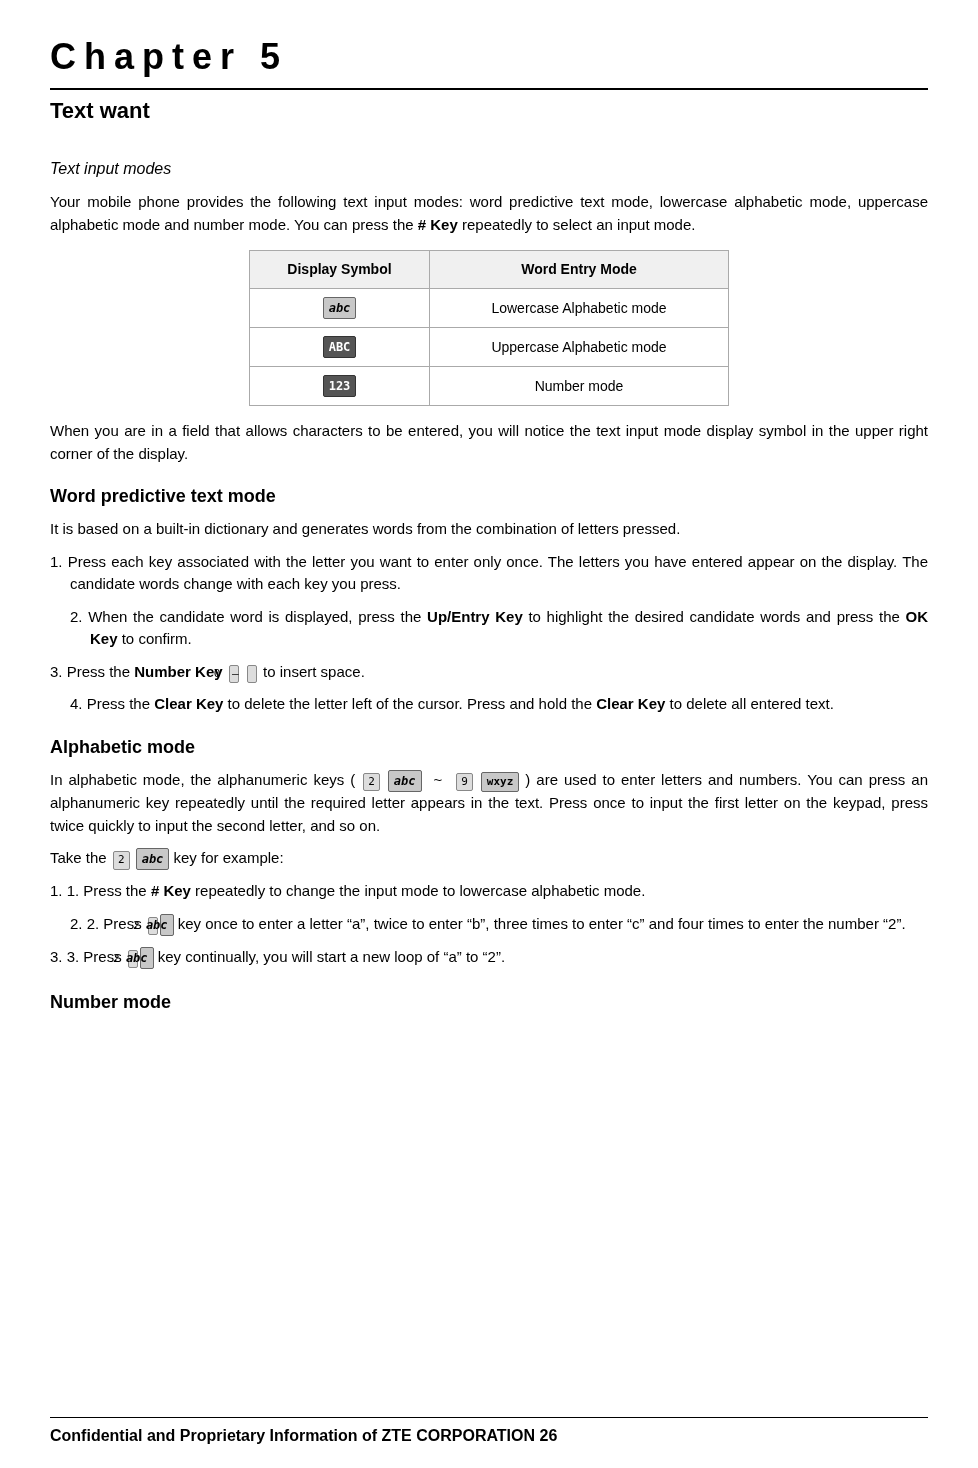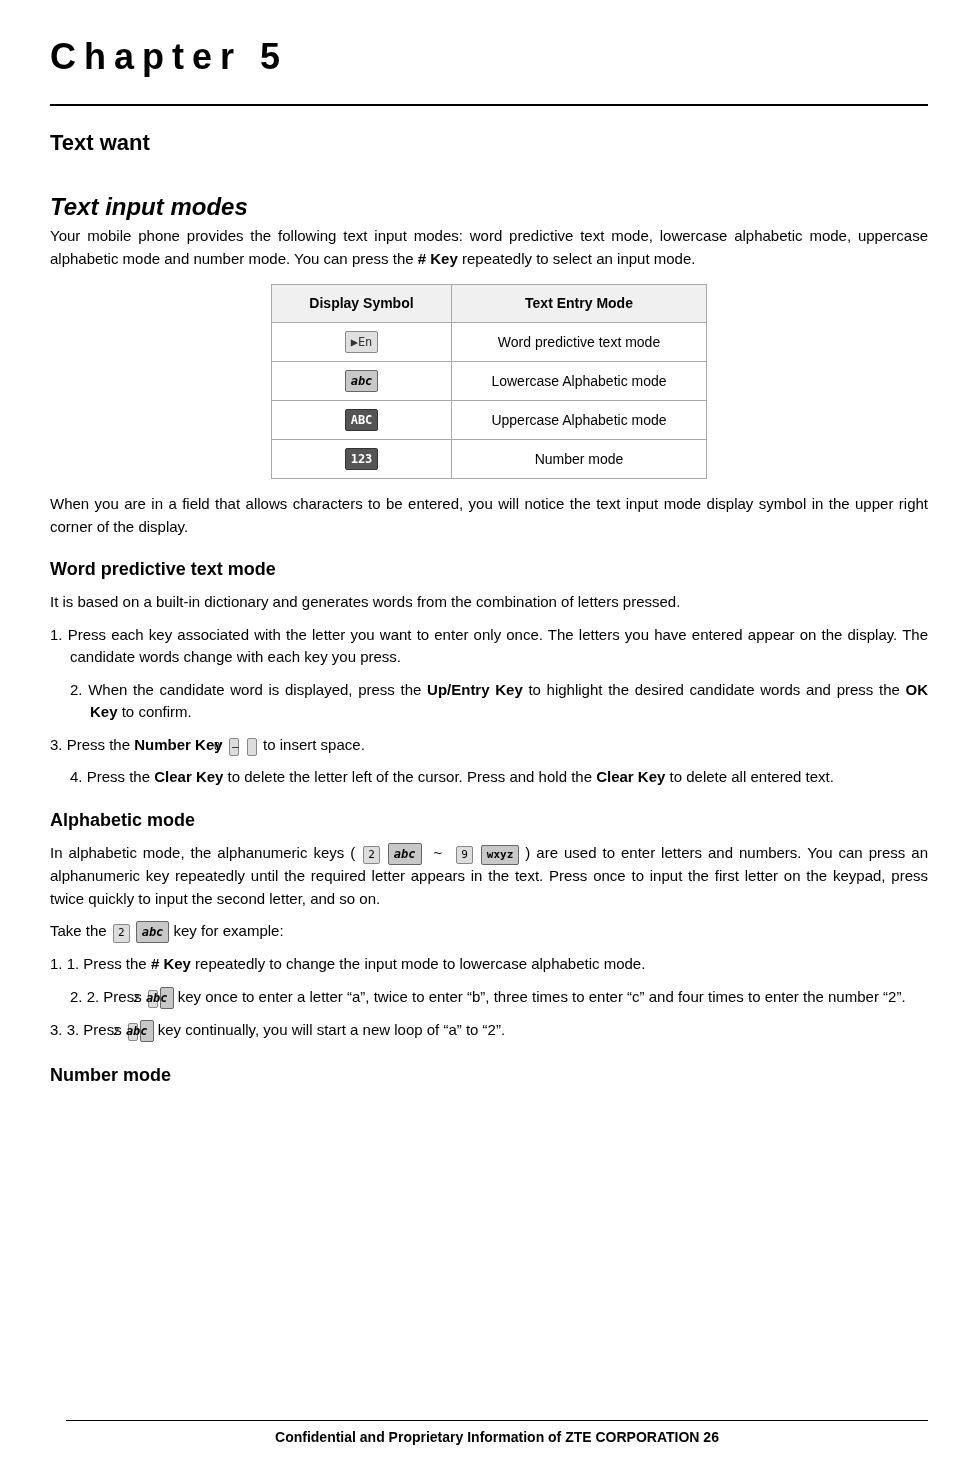--- a/index.html
+++ b/index.html
@@ -12,35 +12,36 @@
       min-height: 1468px;
       padding: 30px 50px 40px 50px;
       line-height: 1.5;
     }
 
     .chapter-title {
       font-size: 36px;
       font-weight: bold;
       letter-spacing: 8px;
       border-bottom: 2px solid #000;
-      padding-bottom: 20px;
-      margin-bottom: 20px;
+      padding-bottom: 4px;
+      margin-bottom: 4px;
       font-family: Arial, sans-serif;
     }
 
     .page-title {
       font-size: 22px;
       font-weight: bold;
       margin-bottom: 30px;
     }
 
     .section-title-italic {
-      font-size: 24px;
-      font-weight: bold;
+      font-size: 16px;
+      font-weight: normal;
       font-style: italic;
+      margin-bottom: 10px;
       margin-top: 20px;
     }
 
     .section-title-bold {
       font-size: 18px;
       font-weight: bold;
       margin-bottom: 8px;
       margin-top: 18px;
     }
 
@@ -50,21 +51,21 @@
     }
 
     .table-wrap {
       display: flex;
       justify-content: center;
       margin: 14px 0;
     }
 
     table {
       border-collapse: collapse;
-      width: 436px;
+      width: 480px;
     }
 
     table th {
       border: 1px solid #aaa;
       padding: 8px 16px;
       text-align: center;
       font-weight: bold;
       font-size: 14px;
       background: #f0f0f0;
     }
@@ -155,24 +156,24 @@
       border: 1px solid #888;
       padding: 0px 4px;
       border-radius: 2px;
       font-family: monospace;
       margin: 0 2px;
     }
 
     .footer {
       position: absolute;
       bottom: 20px;
-      left: 16px;
+      left: 0;
       right: 0;
-      text-align: center;
-      font-size: 14px;
+      text-align: left;
+      font-size: 16px;
       font-weight: bold;
       border-top: 1px solid #000;
       padding-top: 6px;
       margin: 0 50px;
     }
 
     .bottom-section {
       margin-top: 20px;
       padding-bottom: 60px;
     }
@@ -186,30 +187,24 @@
 
 <div class="section-title-italic">Text input modes</div>
 
 <p>Your mobile phone provides the following text input modes: word predictive text mode, lowercase alphabetic mode, uppercase alphabetic mode and number mode. You can press the <span class="inline-key"># Key</span> repeatedly to select an input mode.</p>
 
 <div class="table-wrap">
   <table>
     <thead>
       <tr>
         <th>Display Symbol</th>
-        <th>Text Entry Mode</th>
+        <th>Word Entry Mode</th>
       </tr>
     </thead>
     <tbody>
-      <tr>
-        <td class="symbol-cell">
-          <span class="symbol-en">▶En</span>
-        </td>
-        <td>Word predictive text mode</td>
-      </tr>
       <tr>
         <td class="symbol-cell">
           <span class="symbol-abc">abc</span>
         </td>
         <td>Lowercase Alphabetic mode</td>
       </tr>
       <tr>
         <td class="symbol-cell">
           <span class="symbol-ABC">ABC</span>
         </td>

